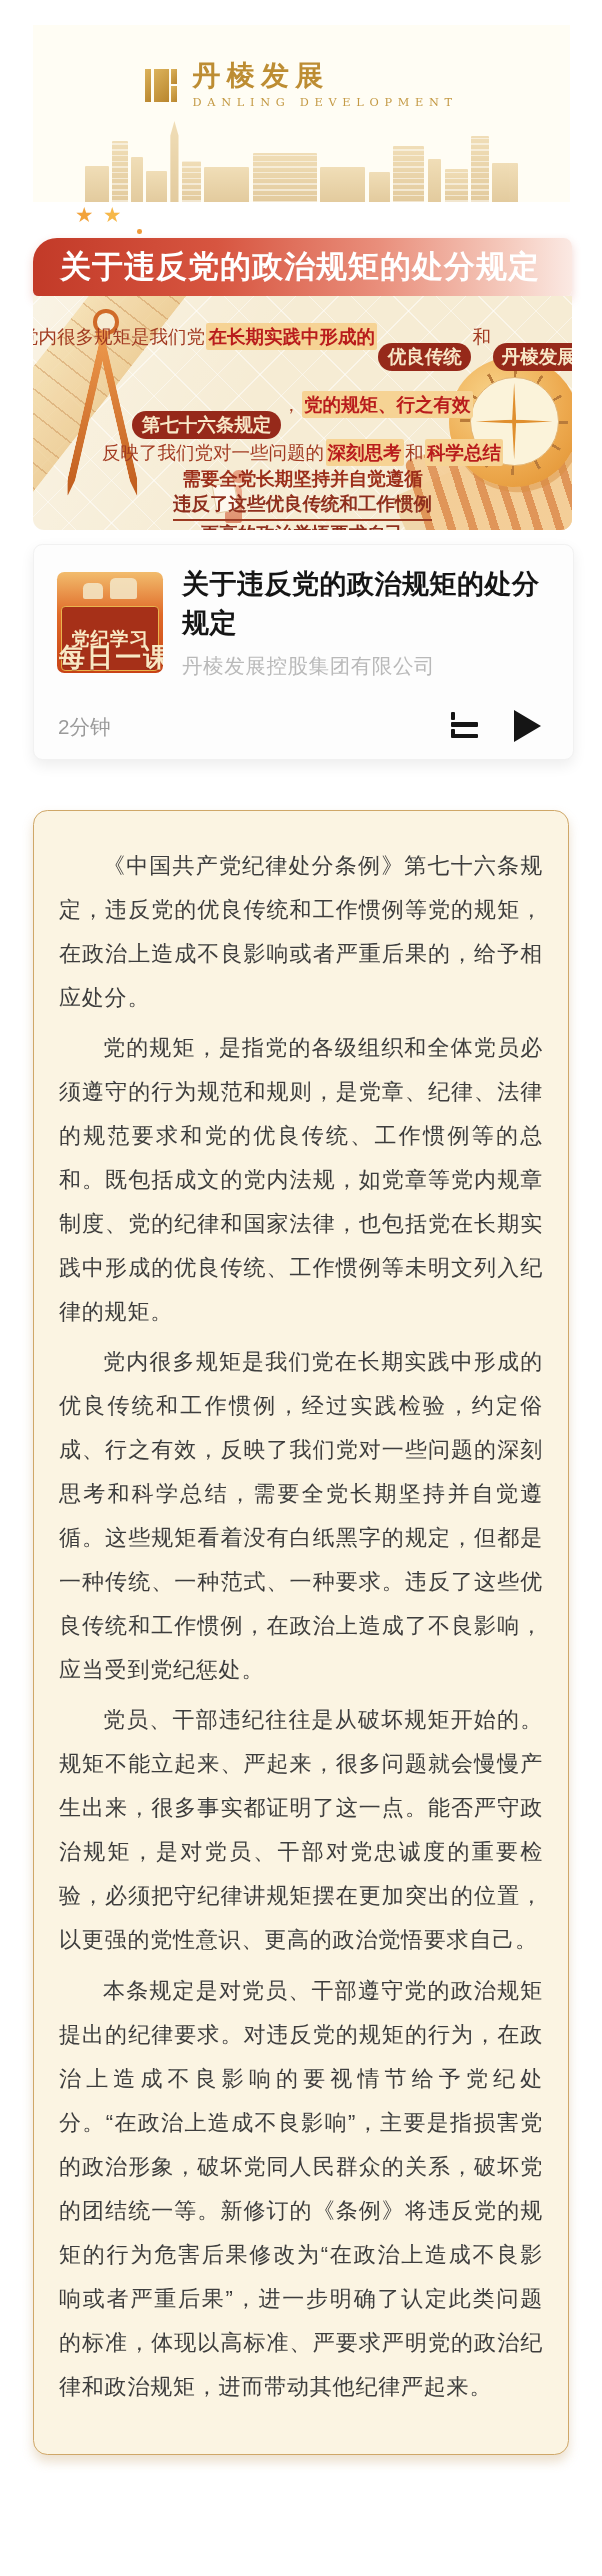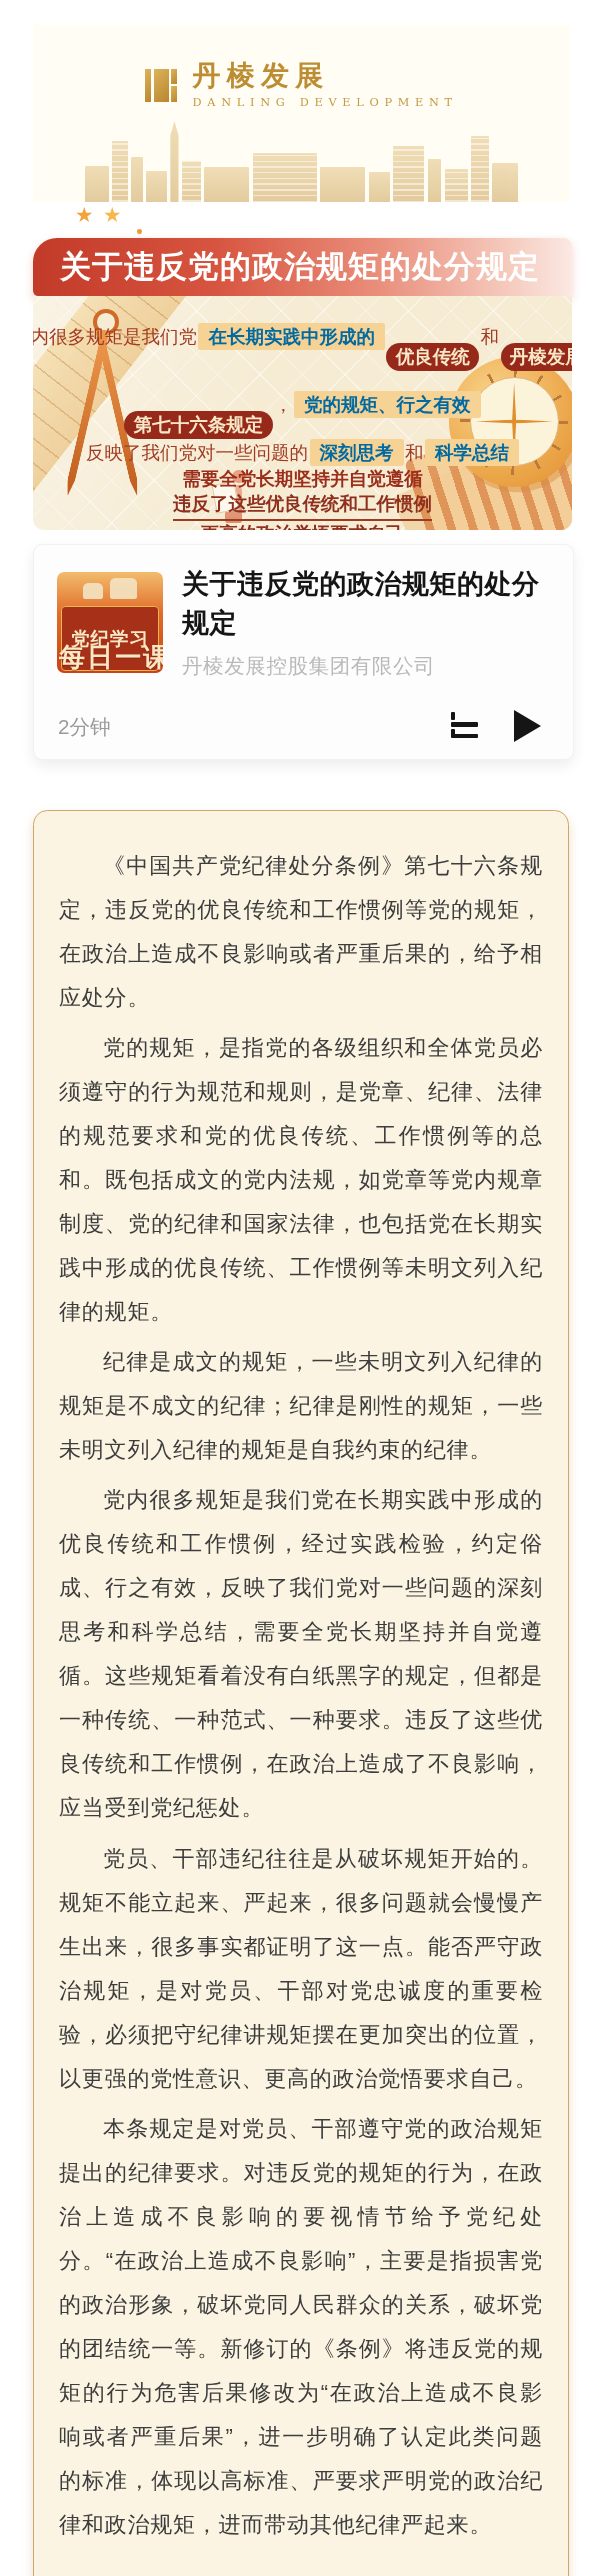--- a/index.html
+++ b/index.html
@@ -56,21 +56,21 @@
   .clock .face{position:absolute;inset:20.6px;border-radius:50%;background:#fbf3da;border:1.5px solid #e2b372;}
   .clock .n1,.clock .n2{position:absolute;left:50%;top:50%;width:4.1px;height:77px;margin:-39px 0 0 -2.1px;background:#e08f2e;
     clip-path:polygon(50% 0,100% 50%,50% 100%,0 50%);}
   .clock .n2{transform:rotate(90deg);}
   .papers{position:absolute;right:-15.5px;bottom:-20.6px;width:170px;height:118px;z-index:1;transform:rotate(-18deg);border-radius:7.2px;
     background:repeating-linear-gradient(90deg,rgba(221,138,74,.85) 0 8.2px,rgba(244,205,150,.9) 8.2px 20.6px);}
   .papers2{position:absolute;right:-31px;bottom:-41px;width:196px;height:118px;z-index:0;transform:rotate(-24deg);border-radius:7.2px;background:#f0d7ab;}
   .poster-lines{position:absolute;inset:0;z-index:3;display:flex;flex-direction:column;justify-content:space-evenly;padding:7.2px 9.3px 10.3px;}
   .pl-row{display:flex;align-items:center;justify-content:center;gap:1.5px;font-family:"DejaVu Serif",serif;font-size:18.5px;color:#a23b22;white-space:nowrap;}
   .seg-p{color:#a23b22;}
-  .seg-h{background:#f6d394;color:#0369a1;font-weight:bold;padding:1px 10px;border-radius:2.1px;}
+  .seg-h{background:#f6d394;color:#b91c1c;font-weight:bold;padding:1px 2px;border-radius:2.1px;}
   .seg-b{background:#96291a;color:#f8e8c8;padding:1.5px 9.3px;border-radius:14.4px;font-weight:bold;margin-top:40px;}
   .seg-B{font-weight:bold;color:#9c2f1b;}
   .seg-u{border-bottom:2.6px double #9c3a22;padding-bottom:2.6px;color:#8f2f1d;font-weight:600;}
   .seg-g{background:#9c2212;color:#fdf3d8;padding:3.6px 14.4px;border-radius:16px;font-weight:bold;box-shadow:0 1.5px 3.6px rgba(120,30,10,.35);}
 
   
   .audio-card{position:relative;margin:14px 33px 0;width:539px;height:214px;background:#fdfdfd;border:0.5px solid #f1f1f1;
     border-radius:9.3px;box-shadow:0 5.2px 13.4px rgba(0,0,0,.07);cursor:pointer;}
   .thumb{position:absolute;left:23px;top:27px;width:106px;height:101px;border-radius:7.2px;overflow:hidden;
     background:linear-gradient(180deg,#f2bc6d 0%,#e06a28 42%,#c94316 100%);}
@@ -217,21 +217,20 @@
         <i class="t2"></i>
         <i class="b2"></i>
     </span>
     <span class="play-icon"></span>
   </section>
 
   <section class="article-box">
     <div id="article-body">
         <p>《中国共产党纪律处分条例》第七十六条规定，违反党的优良传统和工作惯例等党的规矩，在政治上造成不良影响或者严重后果的，给予相应处分。</p>
         <p>党的规矩，是指党的各级组织和全体党员必须遵守的行为规范和规则，是党章、纪律、法律的规范要求和党的优良传统、工作惯例等的总和。既包括成文的党内法规，如党章等党内规章制度、党的纪律和国家法律，也包括党在长期实践中形成的优良传统、工作惯例等未明文列入纪律的规矩。</p>
-        <p>纪律是成文的规矩，一些未明文列入纪律的规矩是不成文的纪律；纪律是刚性的规矩，一些未明文列入纪律的规矩是自我约束的纪律。</p>
         <p>党内很多规矩是我们党在长期实践中形成的优良传统和工作惯例，经过实践检验，约定俗成、行之有效，反映了我们党对一些问题的深刻思考和科学总结，需要全党长期坚持并自觉遵循。这些规矩看着没有白纸黑字的规定，但都是一种传统、一种范式、一种要求。违反了这些优良传统和工作惯例，在政治上造成了不良影响，应当受到党纪惩处。</p>
         <p>党员、干部违纪往往是从破坏规矩开始的。规矩不能立起来、严起来，很多问题就会慢慢产生出来，很多事实都证明了这一点。能否严守政治规矩，是对党员、干部对党忠诚度的重要检验，必须把守纪律讲规矩摆在更加突出的位置，以更强的党性意识、更高的政治觉悟要求自己。</p>
         <p>本条规定是对党员、干部遵守党的政治规矩提出的纪律要求。对违反党的规矩的行为，在政治上造成不良影响的要视情节给予党纪处分。“在政治上造成不良影响”，主要是指损害党的政治形象，破坏党同人民群众的关系，破坏党的团结统一等。新修订的《条例》将违反党的规矩的行为危害后果修改为“在政治上造成不良影响或者严重后果”，进一步明确了认定此类问题的标准，体现以高标准、严要求严明党的政治纪律和政治规矩，进而带动其他纪律严起来。</p>
       </div>
   </section>
 
 </div>
 
 
 </body></html>

